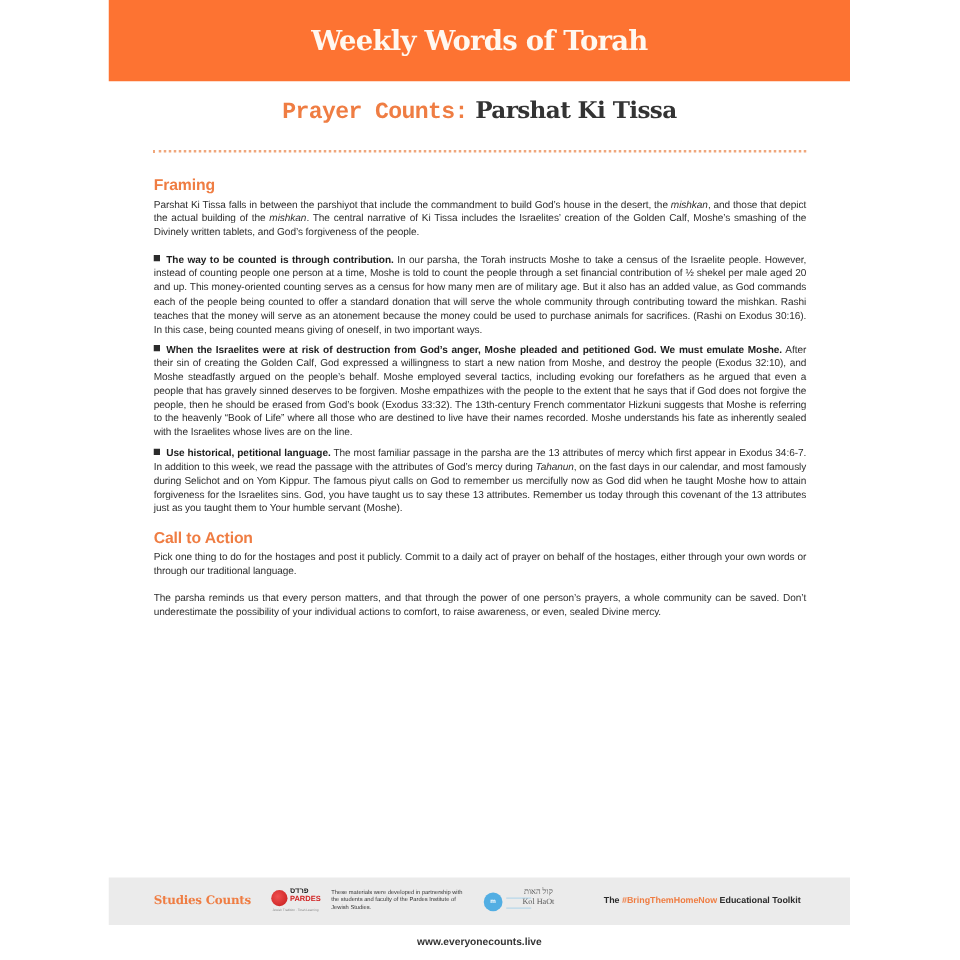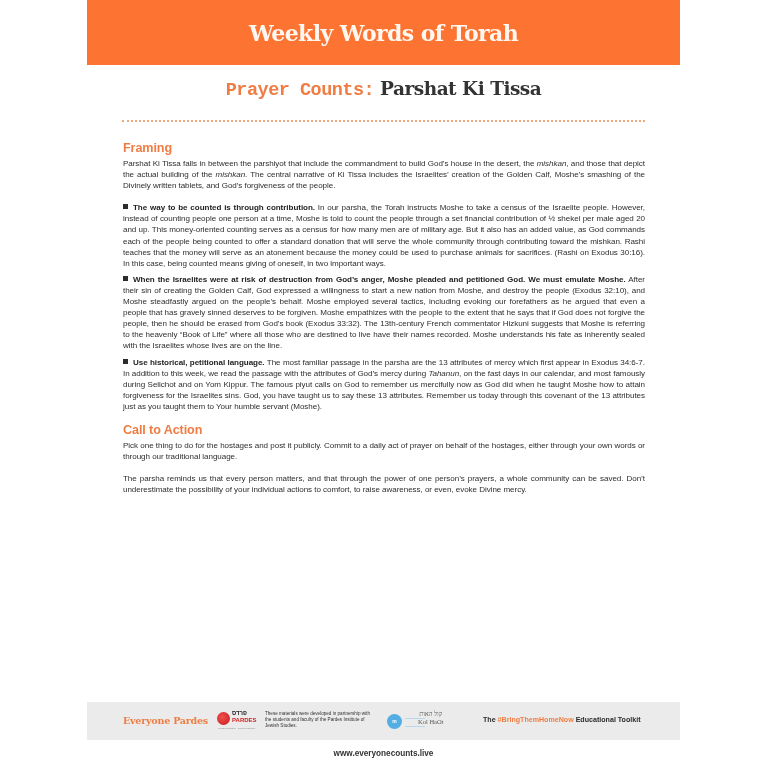--- a/index.html
+++ b/index.html
@@ -107,26 +107,26 @@
 
     <p class="para bullet"><span class="bullet-mark"></span><span class="b">Use historical, petitional language.</span><span> The most familiar passage in the parsha are the 13 attributes of mercy which first appear in Exodus 34:6-7. In addition to this week, we read the passage with the attributes of God’s mercy during </span><i>Tahanun</i><span>, on the fast days in our calendar, and most famously during Selichot and on Yom Kippur. The famous piyut calls on God to remember us mercifully now as God did when he taught Moshe how to attain forgiveness for the Israelites sins. God, you have taught us to say these 13 attributes. Remember us today through this covenant of the 13 attributes just as you taught them to Your humble servant (Moshe).</span></p>
   </div>
 
   <div class="section">
     <div class="section-heading">Call to Action</div>
     <p class="para">Pick one thing to do for the hostages and post it publicly. Commit to a daily act of prayer on behalf of the hostages, either through your own words or through our traditional language.</p>
   </div>
 
   <div class="section">
-    <p class="para">The parsha reminds us that every person matters, and that through the power of one person’s prayers, a whole community can be saved. Don’t underestimate the possibility of your individual actions to comfort, to raise awareness, or even, evoke Divine mercy.</p>
+    <p class="para">The parsha reminds us that every person matters, and that through the power of one person’s prayers, a whole community can be saved. Don’t underestimate the possibility of your individual actions to comfort, to raise awareness, or even, sealed Divine mercy.</p>
   </div>
 </div>
 
 <div class="footer-bar">
-  <span class="footer-brand">Everyone Pardes</span>
+  <span class="footer-brand">Studies Counts</span>
 
   <div class="pardes-logo">
     <span class="pardes-circle"></span>
     <span class="pardes-heb">פרדס</span>
     <span class="pardes-name">PARDES</span>
     <span class="pardes-tag">Jewish Tradition · Torah Learning</span>
   </div>
 
   <div class="pardes-note">These materials were developed in partnership with the students and faculty of the Pardes Institute of Jewish Studies.</div>
 

